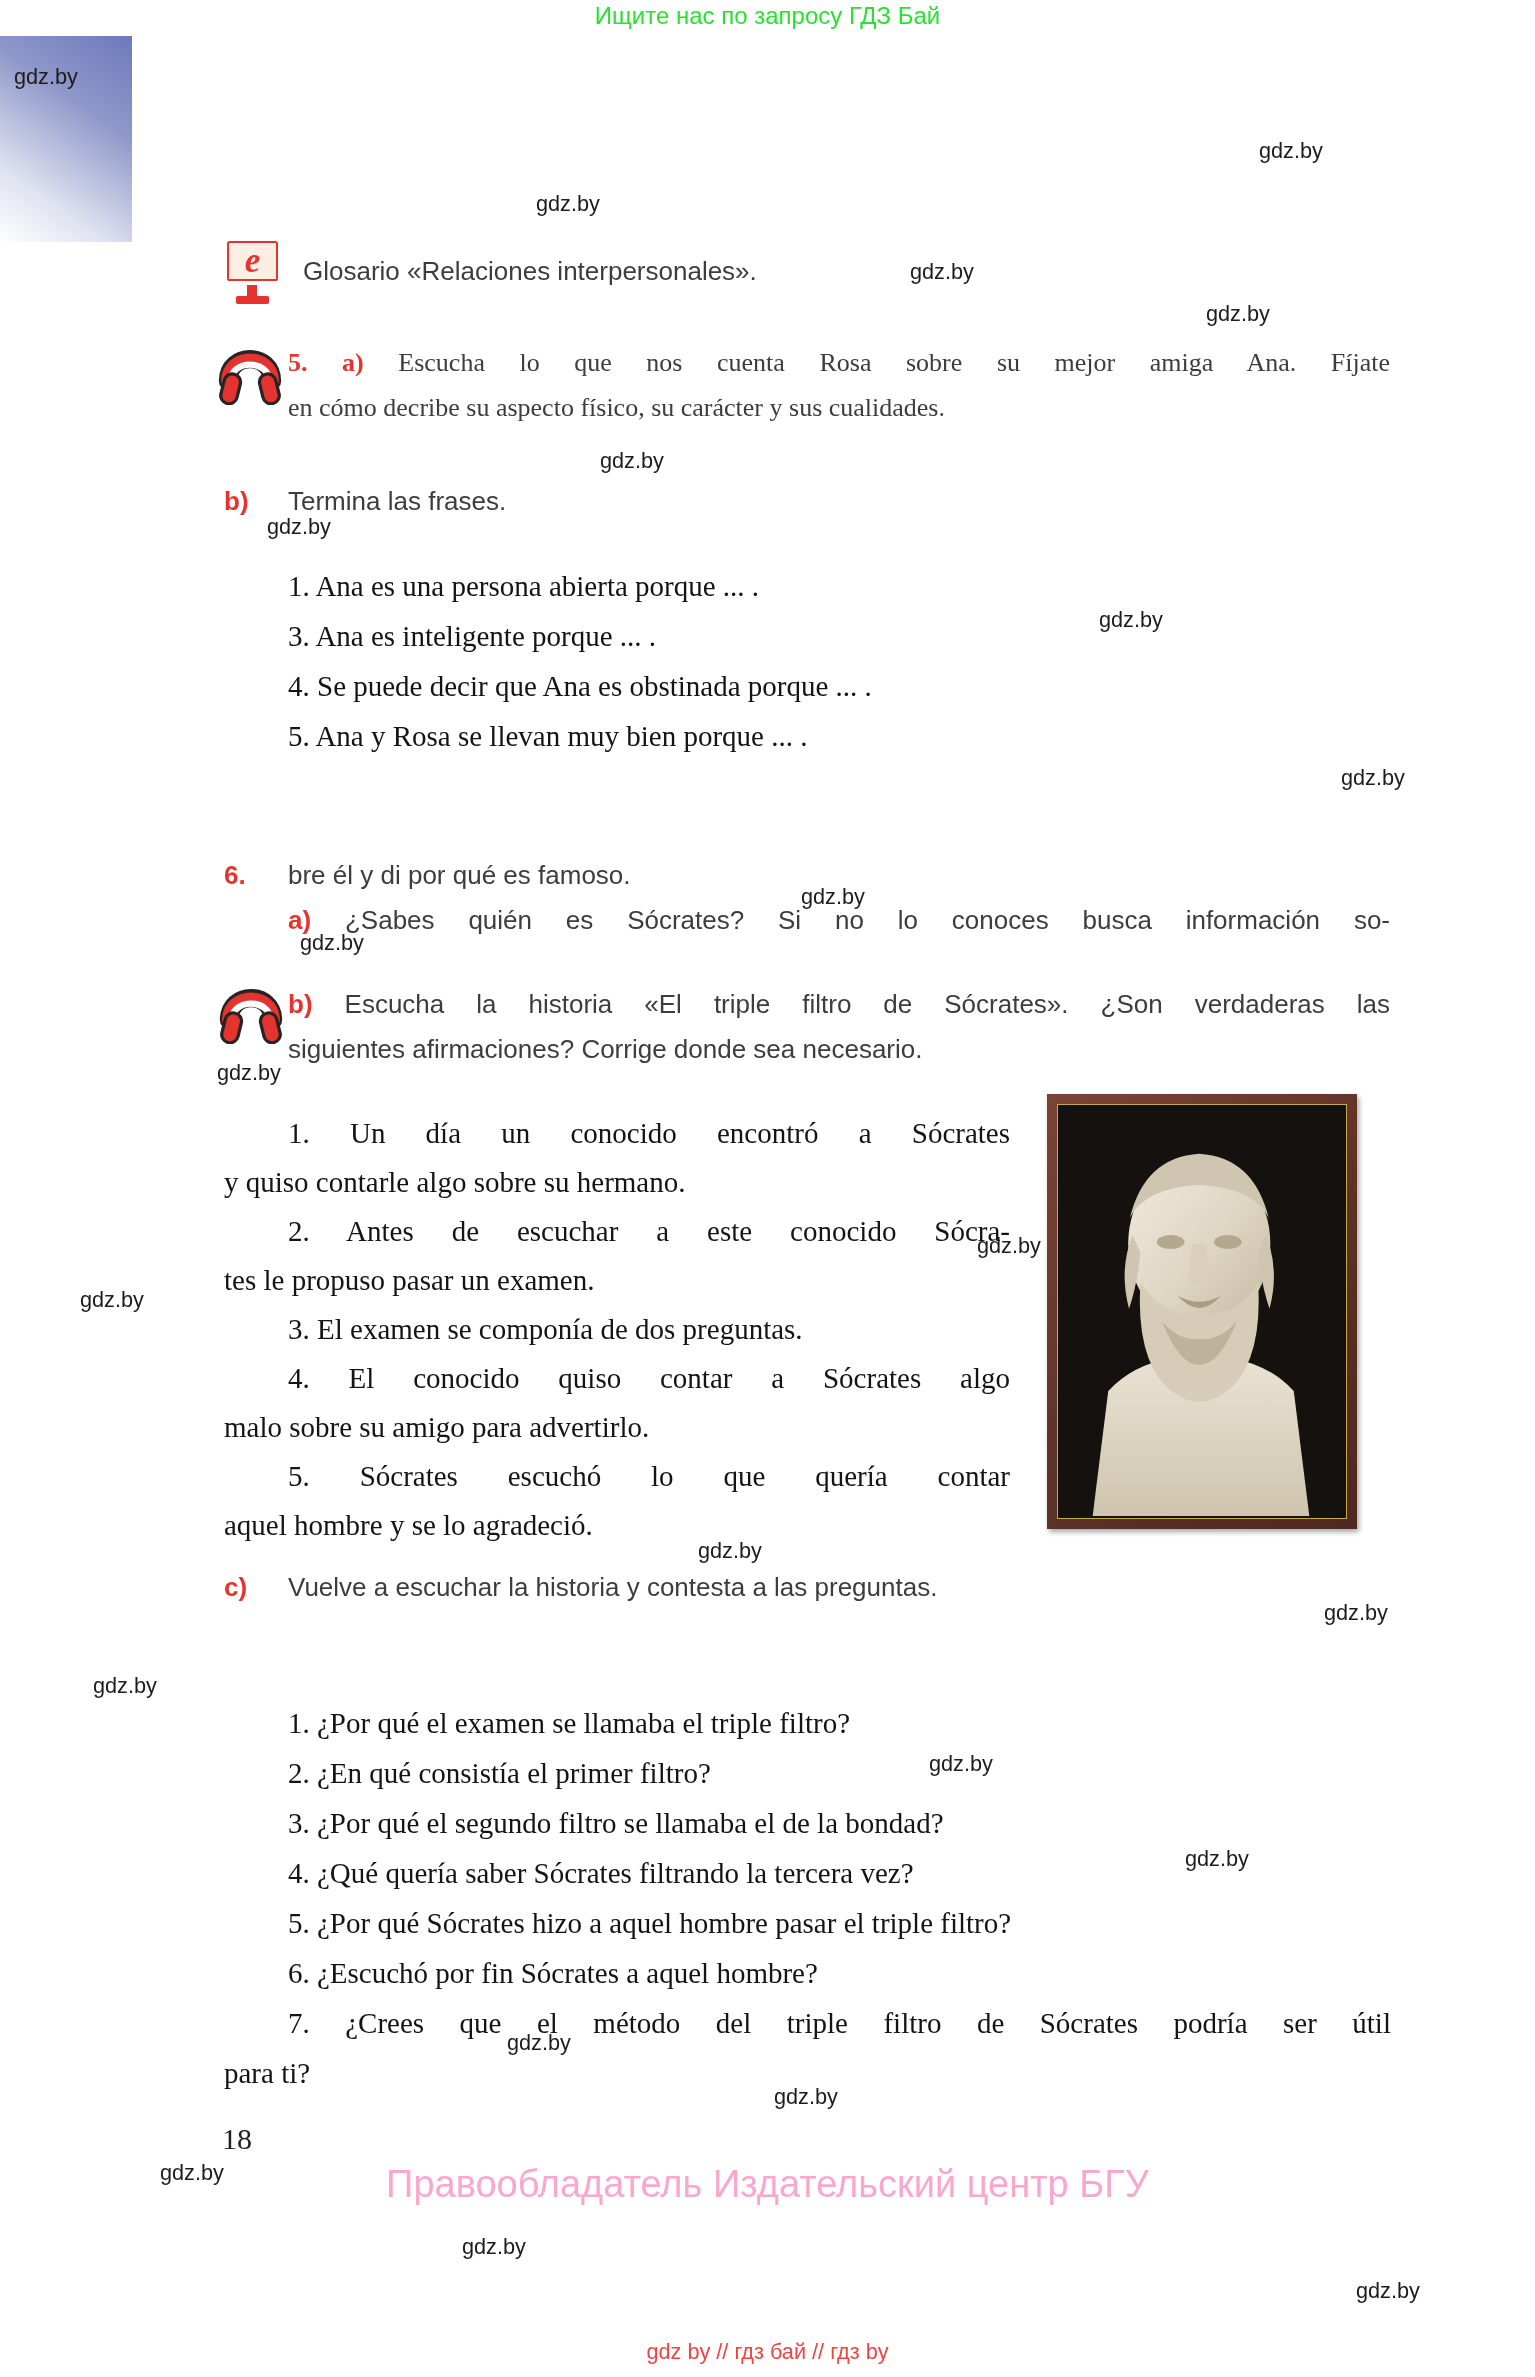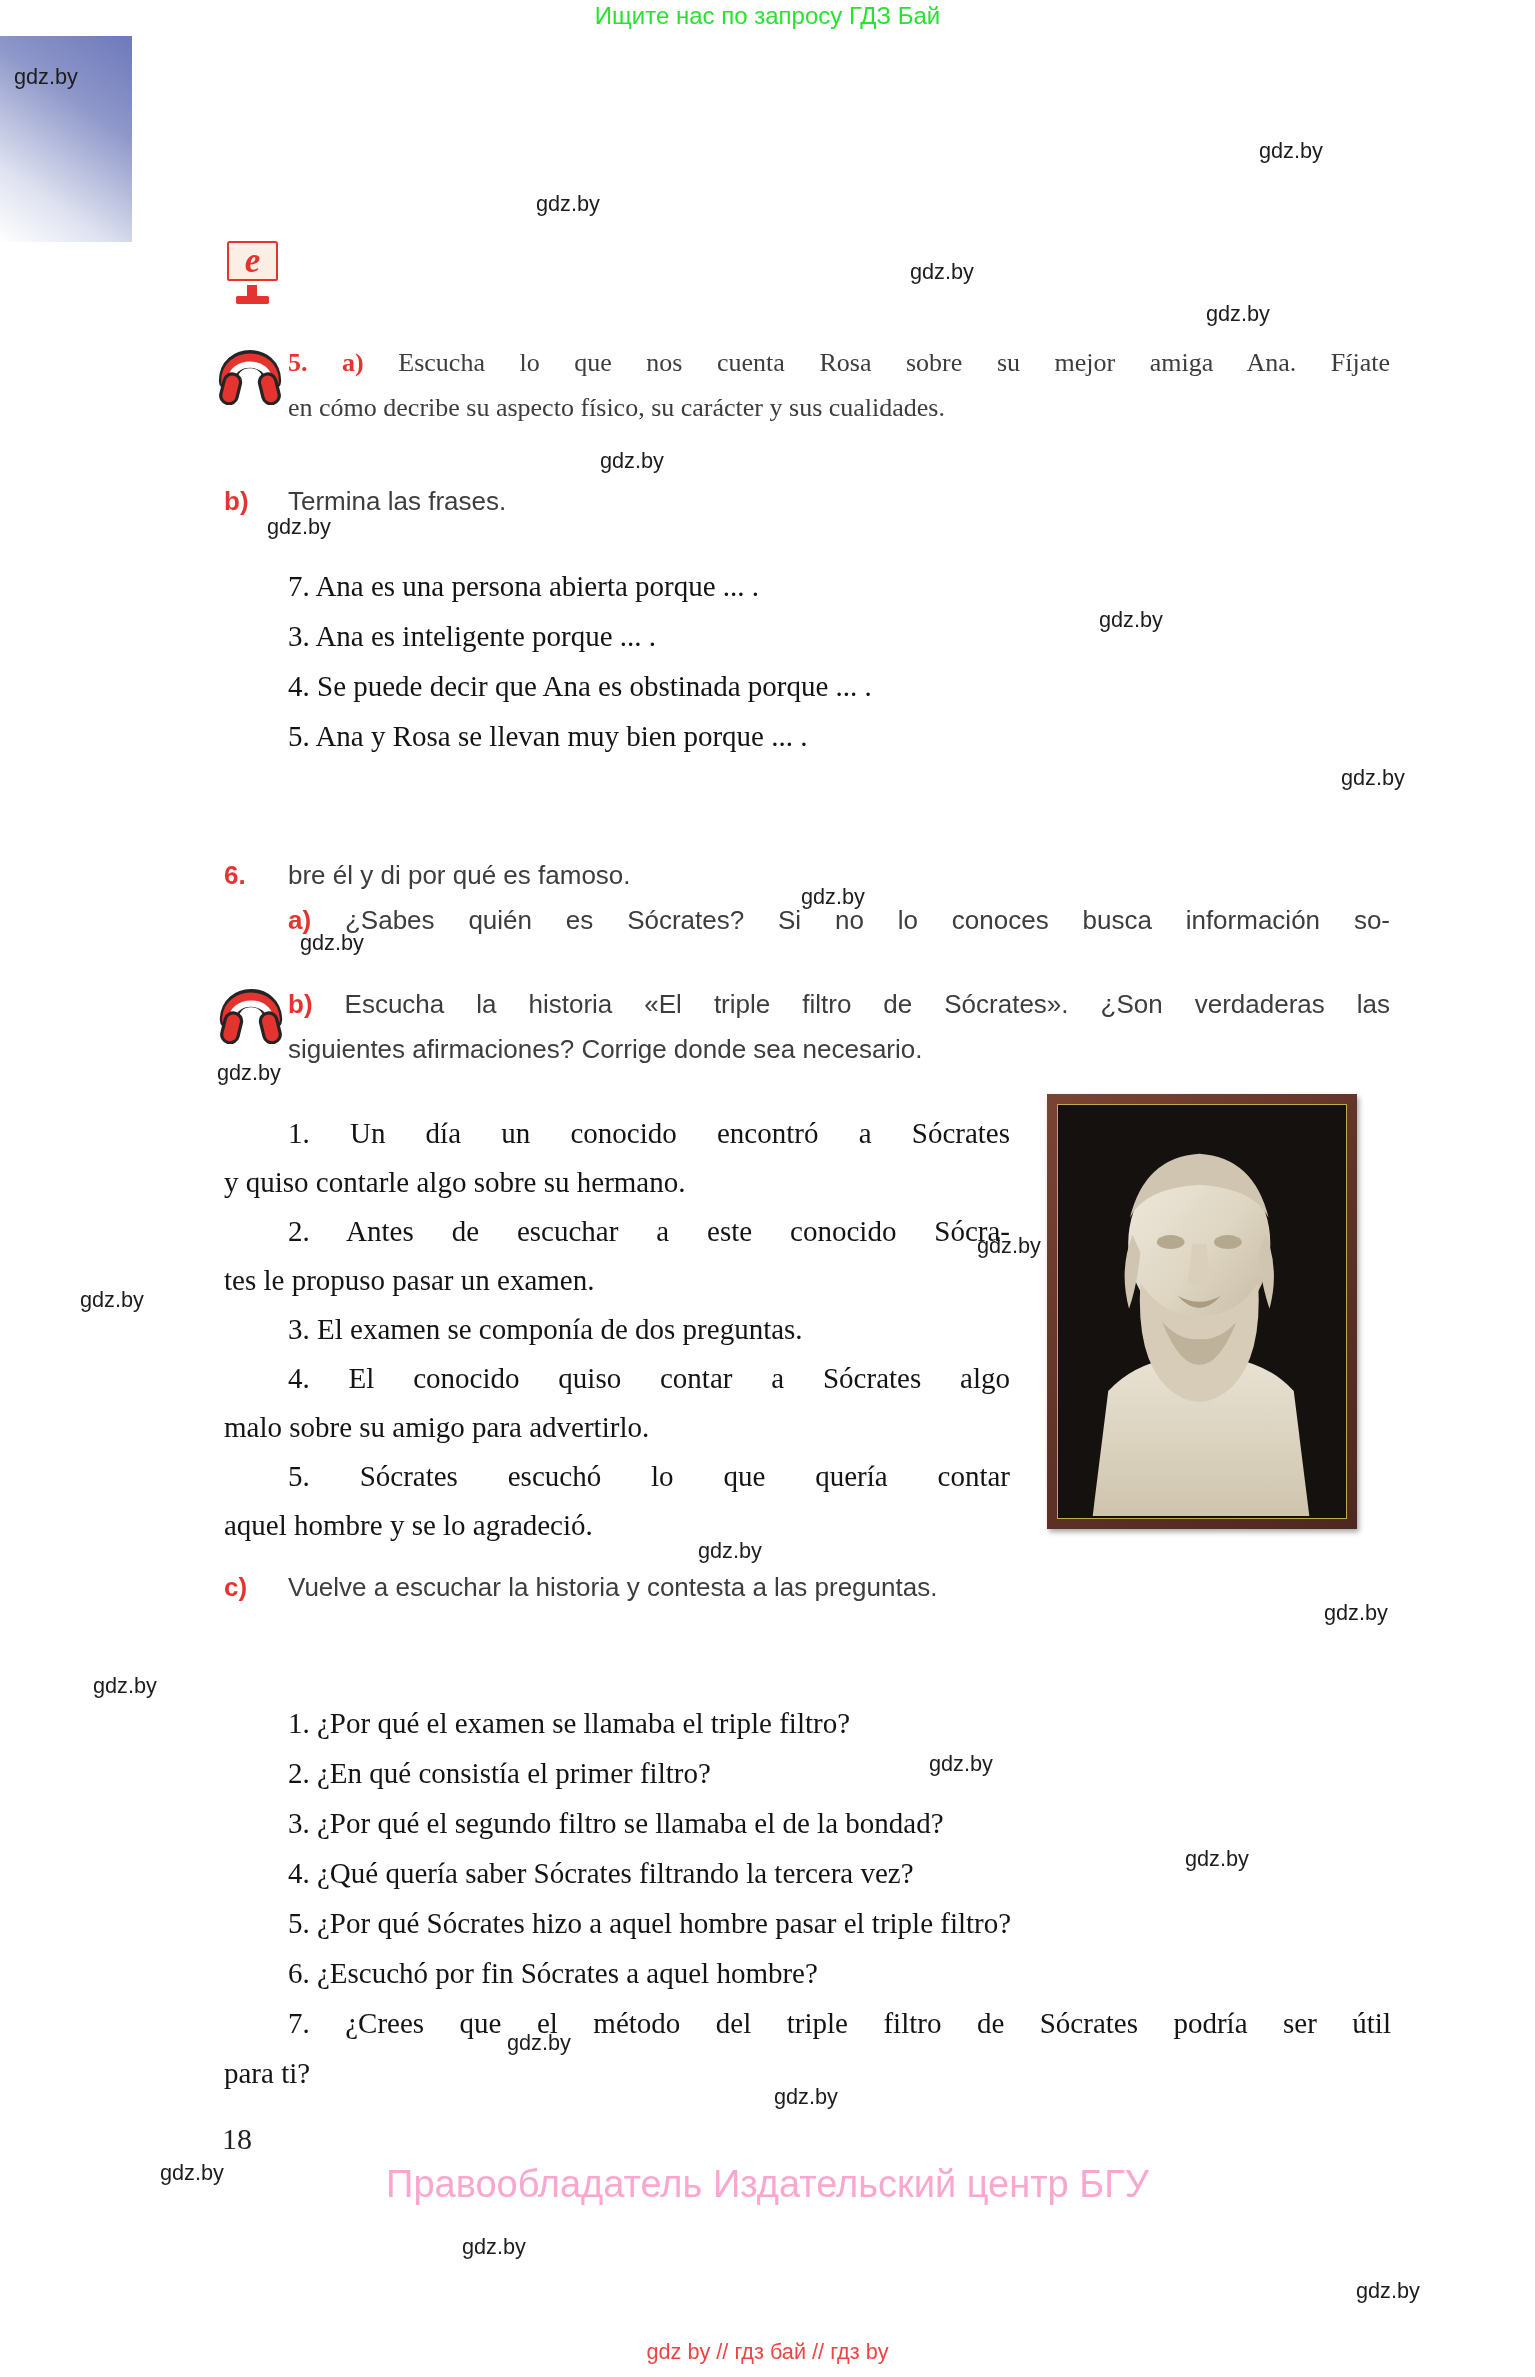--- a/index.html
+++ b/index.html
@@ -51,20 +51,21 @@
 
   <div class="corner"></div>
 
   <div class="notice-green">Ищите нас по запросу ГДЗ Бай</div>
 
   <div class="emon">
     <span class="eletter">e</span>
   </div>
   <div class="estand"></div>
   <div class="ebase"></div>
+  <div class="sans" style="left:303px;top:249px;">Glosario «Relaciones interpersonales».</div>
 
   <svg class="hp-icon" style="left:217px;top:337px;" width="66" height="68" viewBox="0 0 72 74">
     <ellipse cx="11" cy="52" rx="5" ry="11" fill="#e09a5f" stroke="#242424" stroke-width="2.5"></ellipse>
     <ellipse cx="61" cy="52" rx="5" ry="11" fill="#e09a5f" stroke="#242424" stroke-width="2.5"></ellipse>
     <path d="M12,48 C12,16 60,16 60,48" stroke="#242424" stroke-width="20" fill="none" stroke-linecap="round"></path>
     <path d="M12,48 C12,18 60,18 60,48" stroke="#e5342f" stroke-width="15" fill="none" stroke-linecap="round"></path>
     <path d="M15,48 C15,24 57,24 57,48" stroke="#ffffff" stroke-width="7" fill="none"></path>
     <g transform="rotate(14 15 56)">
         <rect x="6" y="40" width="18" height="33" rx="9" fill="#e5342f" stroke="#242424" stroke-width="3.5"></rect>
       </g>
@@ -74,21 +75,21 @@
   </svg>
   <div class="sans" style="left:288px;top:340px;width:1102px;font-family:Liberation Serif, serif;">
     <div class="line fill"><span class="red">5.</span> <span class="red">a)</span> <span>Escucha lo que nos cuenta Rosa sobre su mejor amiga Ana. Fíjate</span></div>
     <div class="line"><span>en cómo decribe su aspecto físico, su carácter y sus cualidades.</span></div>
   </div>
 
   <div class="sans" style="left:224px;top:479px;">
     <span class="red letter-col">b)</span><span>Termina las frases.</span>
   </div>
   <div class="serif" style="left:224px;top:561px;width:1167px;line-height:50px;">
-      <div class="line ind">7. Ana es una persona abierta porque ... .</div>
+      <div class="line ind">1. Ana es una persona abierta porque ... .</div>
       <div class="line ind">3. Ana es inteligente porque ... .</div>
       <div class="line ind">4. Se puede decir que Ana es obstinada porque ... .</div>
       <div class="line ind">5. Ana y Rosa se llevan muy bien porque ... .</div>
     </div>
 
   <div class="sans" style="left:288px;top:853px;width:1102px;">
     <span class="red num-out">6.</span>
     <div class="line"><span>bre él y di por qué es famoso.</span></div>
     <div class="line fill"><span class="red">a)</span> <span>¿Sabes quién es Sócrates? Si no lo conoces busca información so-</span></div>
   </div>

